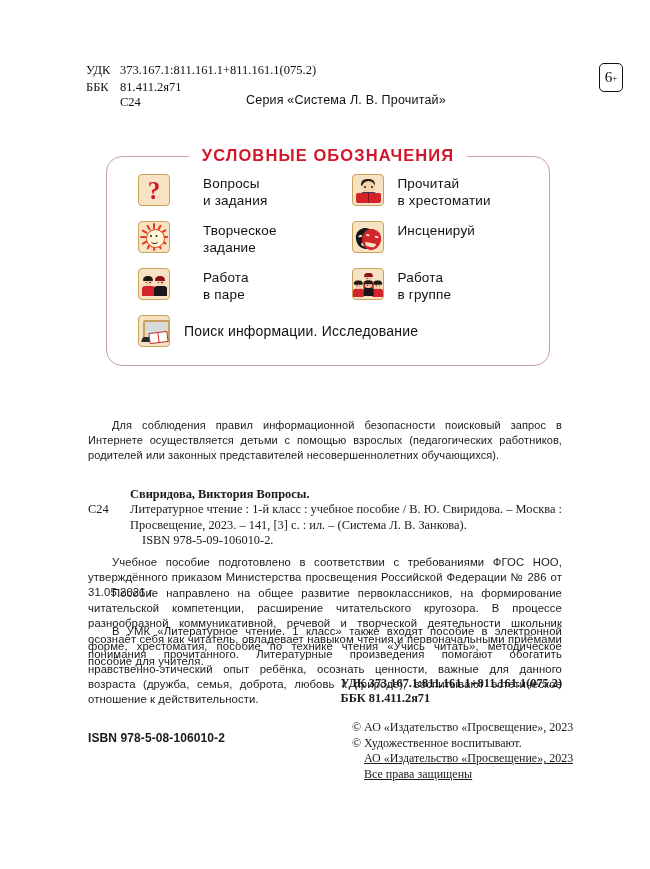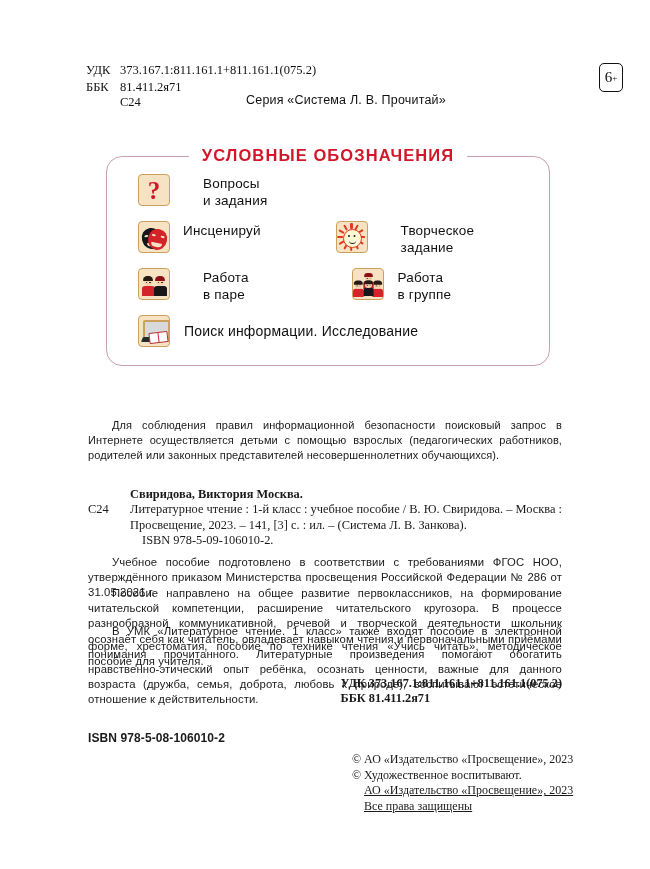--- a/index.html
+++ b/index.html
@@ -225,21 +225,21 @@
     font-family:"Liberation Serif", serif;
     font-weight:bold;font-size:12.3px;line-height:15px;
     text-align:left;
   }
 
   .isbn-foot{
     position:absolute;left:88px;top:731px;
     font-size:12px;font-weight:bold;letter-spacing:.1px;
   }
   .copy{
-    position:absolute;left:352px;top:752px;
+    position:absolute;left:352px;top:720px;
     font-family:"Liberation Serif", serif;
     font-size:12px;line-height:15.6px;
   }
   .copy .l{display:block;white-space:nowrap;}
   .copy .ind{padding-left:12px;display:block;white-space:nowrap;text-decoration:underline;}
 </style>
 </head>
 <body>
 
 <div class="page">
@@ -266,38 +266,34 @@
   </div>
 
   <div class="legend-grid">
 
     <div class="legend-row">
       <div class="legend-cell left">
         <div class="ic ic-q"></div>
         <div class="lbl">Вопросы
 и  задания</div>
       </div>
+      <div class="legend-cell right">
+        <div class="ic">
+          <div class="boy-hair"></div>
+            <div class="boy-head"></div>
+            <div class="boy-eyes"></div>
+          <div class="boy-body"></div>
+            <div class="boy-book"></div>
+        </div>
+        <div class="lbl">Прочитай
+в  хрестоматии</div>
+      </div>
     </div>
 
     <div class="legend-row">
-      <div class="legend-cell right">
-        <div class="ic">
-          <div class="mask mask-b">
-              <i class="eye l"></i>
-              <i class="eye r"></i>
-              <i class="mouth"></i>
-            </div>
-          <div class="mask mask-r">
-              <i class="eye l"></i>
-              <i class="eye r"></i>
-              <i class="mouth"></i>
-            </div>
-        </div>
-        <div class="lbl">Инсценируй</div>
-      </div>
       <div class="legend-cell left">
         <div class="ic">
           <div class="sun-rays" id="sunrays">
               <i style="transform: rotate(0deg);"></i>
               <i style="transform: rotate(30deg);"></i>
               <i style="transform: rotate(60deg);"></i>
               <i style="transform: rotate(90deg);"></i>
               <i style="transform: rotate(120deg);"></i>
               <i style="transform: rotate(150deg);"></i>
               <i style="transform: rotate(180deg);"></i>
@@ -305,20 +301,35 @@
               <i style="transform: rotate(240deg);"></i>
               <i style="transform: rotate(270deg);"></i>
               <i style="transform: rotate(300deg);"></i>
               <i style="transform: rotate(330deg);"></i>
             </div>
           <div class="sun-core"></div>
         </div>
         <div class="lbl">Творческое
 задание</div>
       </div>
+      <div class="legend-cell right">
+        <div class="ic">
+          <div class="mask mask-b">
+              <i class="eye l"></i>
+              <i class="eye r"></i>
+              <i class="mouth"></i>
+            </div>
+          <div class="mask mask-r">
+              <i class="eye l"></i>
+              <i class="eye r"></i>
+              <i class="mouth"></i>
+            </div>
+        </div>
+        <div class="lbl">Инсценируй</div>
+      </div>
     </div>
 
     <div class="legend-row">
       <div class="legend-cell left">
         <div class="ic">
           <div class="kid" style="left:2.5px;">
               <div class="h">
                 <div class="hair" style="background:#241a12;"></div>
               </div>
               <div class="b" style="background:#d3242a;"></div>
@@ -375,21 +386,21 @@
         </div>
         <div class="lbl">Поиск  информации.  Исследование</div>
       </div>
     </div>
 
   </div>
 
   <div class="note">Для соблюдения правил информационной безопасности поисковый запрос в Интернете осуществляется детьми с помощью взрослых (педагогических работников, родителей или законных представителей несовершеннолетних обучающихся).</div>
 
   <div class="biblio">
-    <span class="author">Свиридова, Виктория Москва.</span>
+    <span class="author">Свиридова, Виктория Вопросы.</span>
     <span class="desc">
       <span class="c24">С24</span>
       <span>Литературное чтение : 1-й класс : учебное пособие / В. Ю. Свиридова. – Москва : Просвещение, 2023. – 141, [3] с. : ил. – (Система Л. В. Занкова).</span>
     </span>
     <span class="isbn">ISBN 978-5-09-106010-2.</span>
   </div>
 
   <div class="para" id="para1">Учебное пособие подготовлено в соответствии с требованиями ФГОС НОО, утверждённого приказом Министерства просвещения Российской Федерации № 286 от 31.05.2021 г.</div>
   <div class="para" id="para2">Пособие направлено на общее развитие первоклассников, на формирование читательской компетенции, расширение читательского кругозора. В процессе разнообразной коммуникативной, речевой и творческой деятельности школьник осознаёт себя как читатель, овладевает навыком чтения и первоначальными приёмами понимания прочитанного. Литературные произведения помогают обогатить нравственно-этический опыт ребёнка, осознать ценности, важные для данного возраста (дружба, семья, доброта, любовь к природе), воспитывают эстетическое отношение к действительности.</div>
   <div class="para" id="para3">В УМК «Литературное чтение. 1 класс» также входят пособие в электронной форме, хрестоматия, пособие по технике чтения «Учись читать», методическое пособие для учителя.</div>

